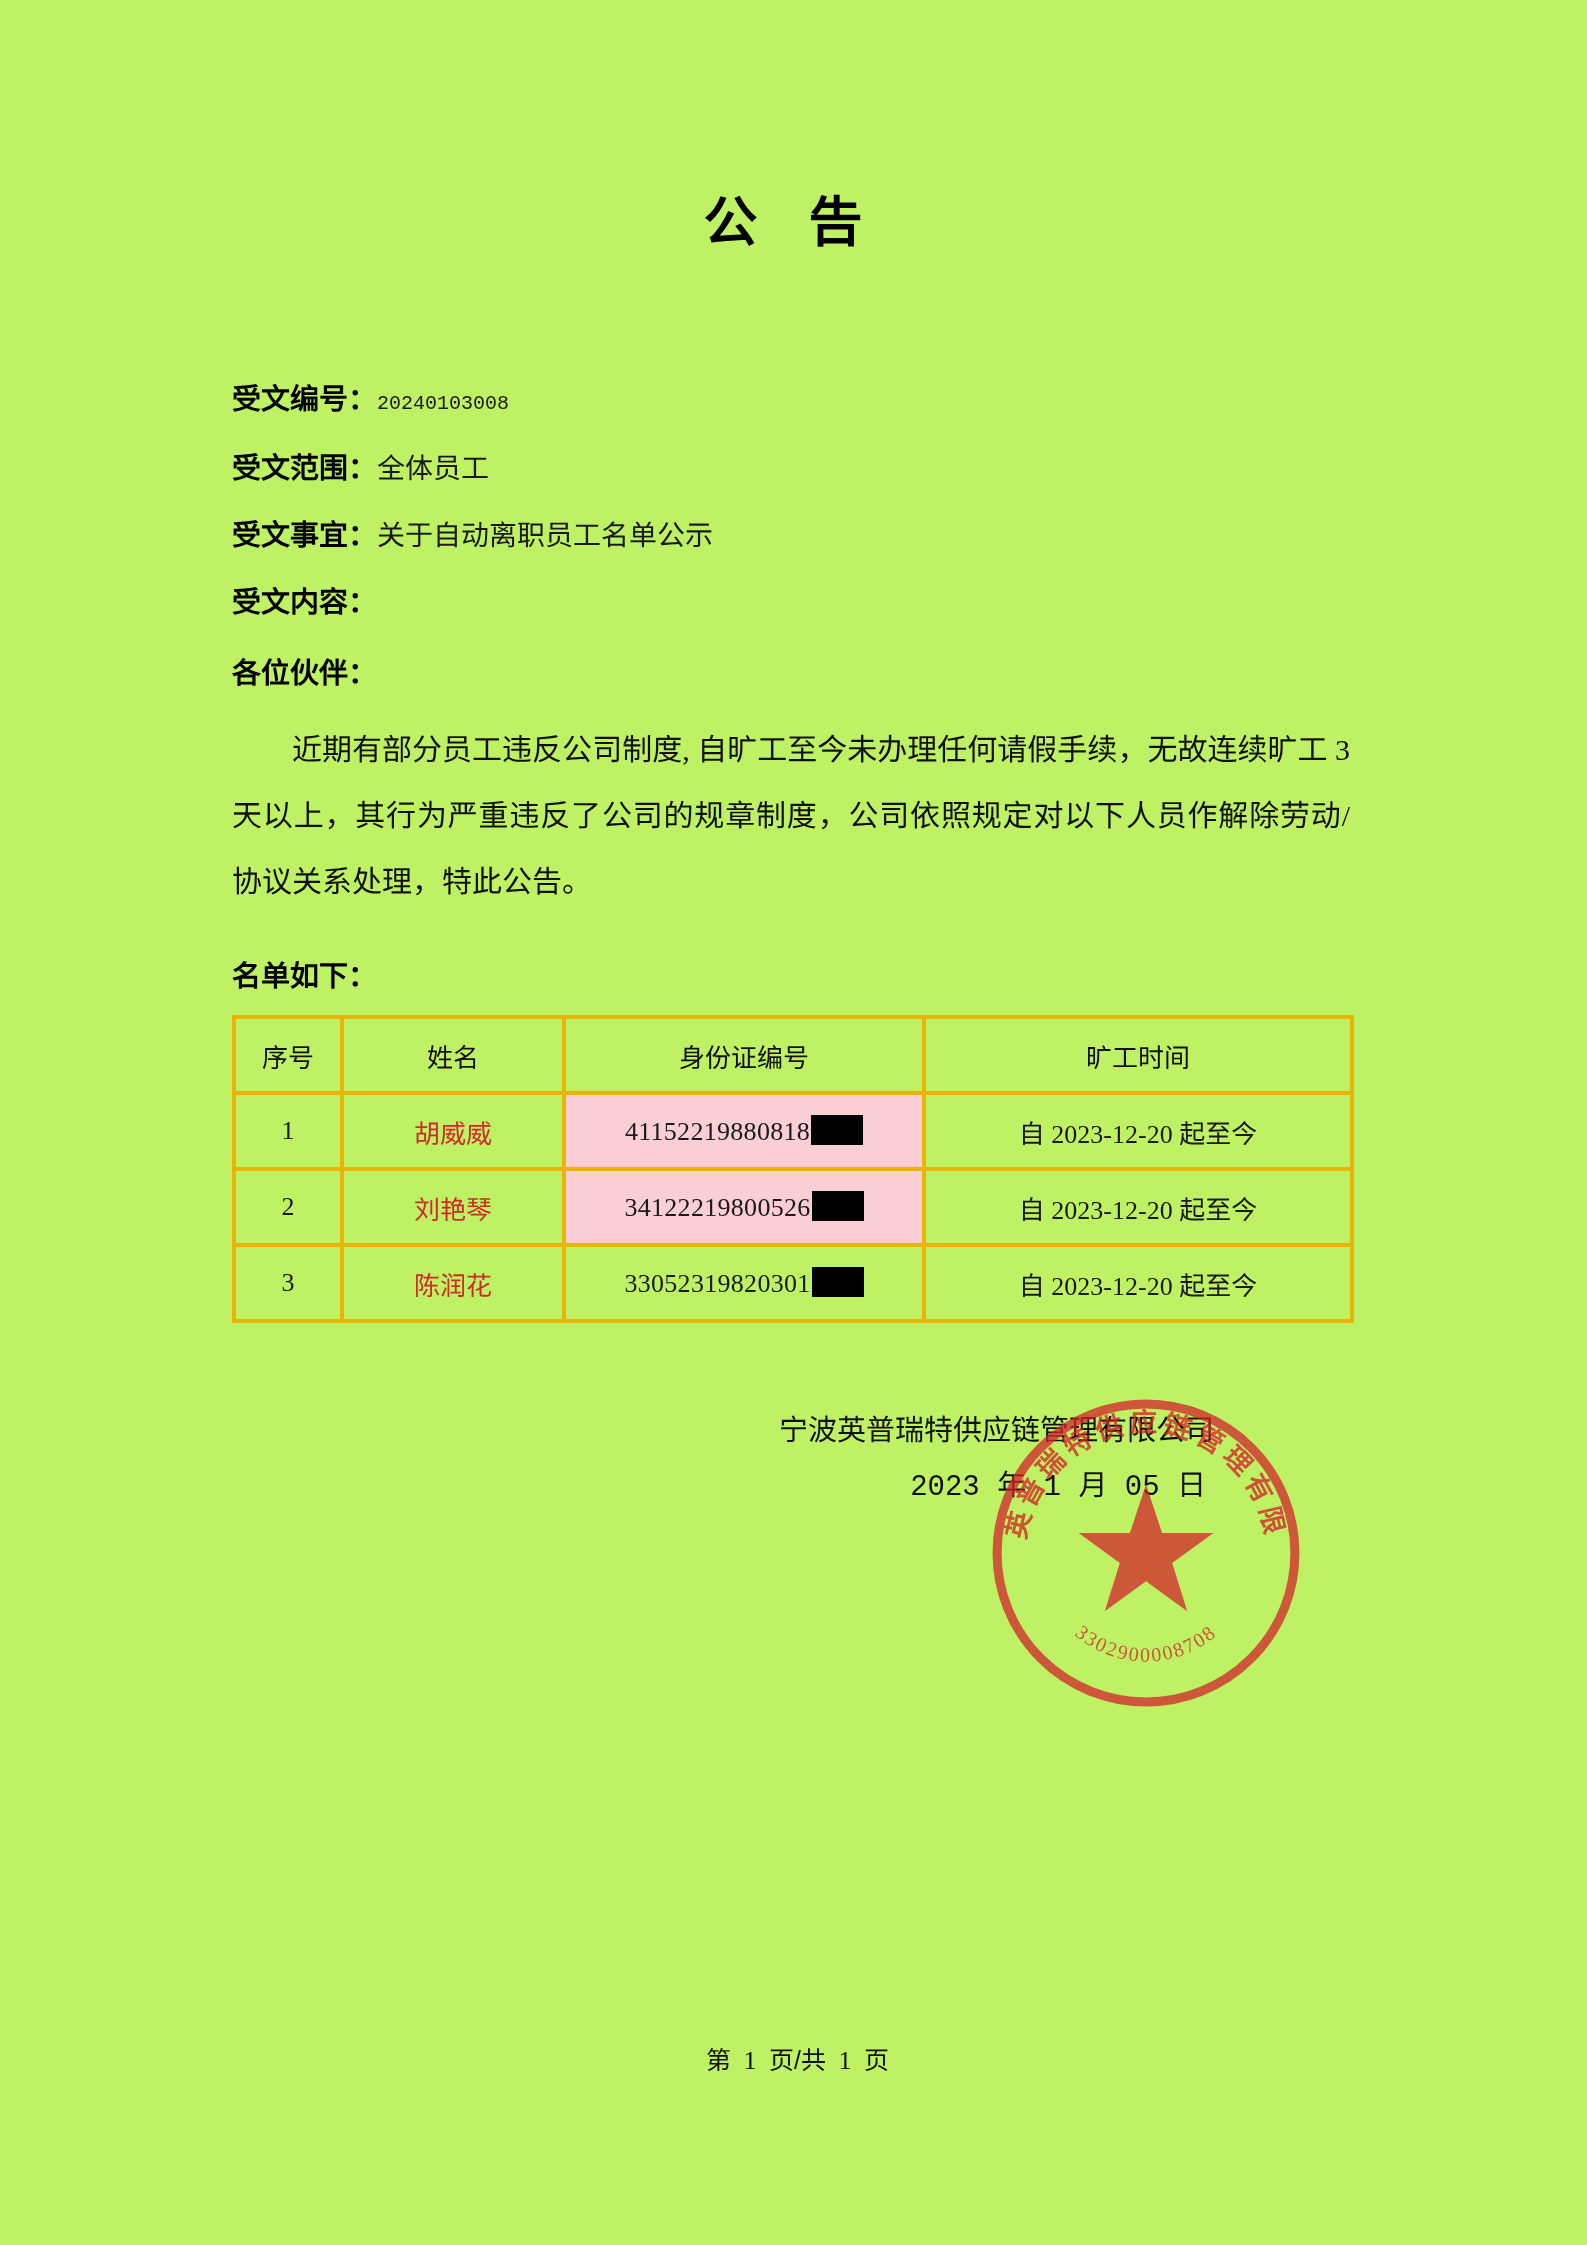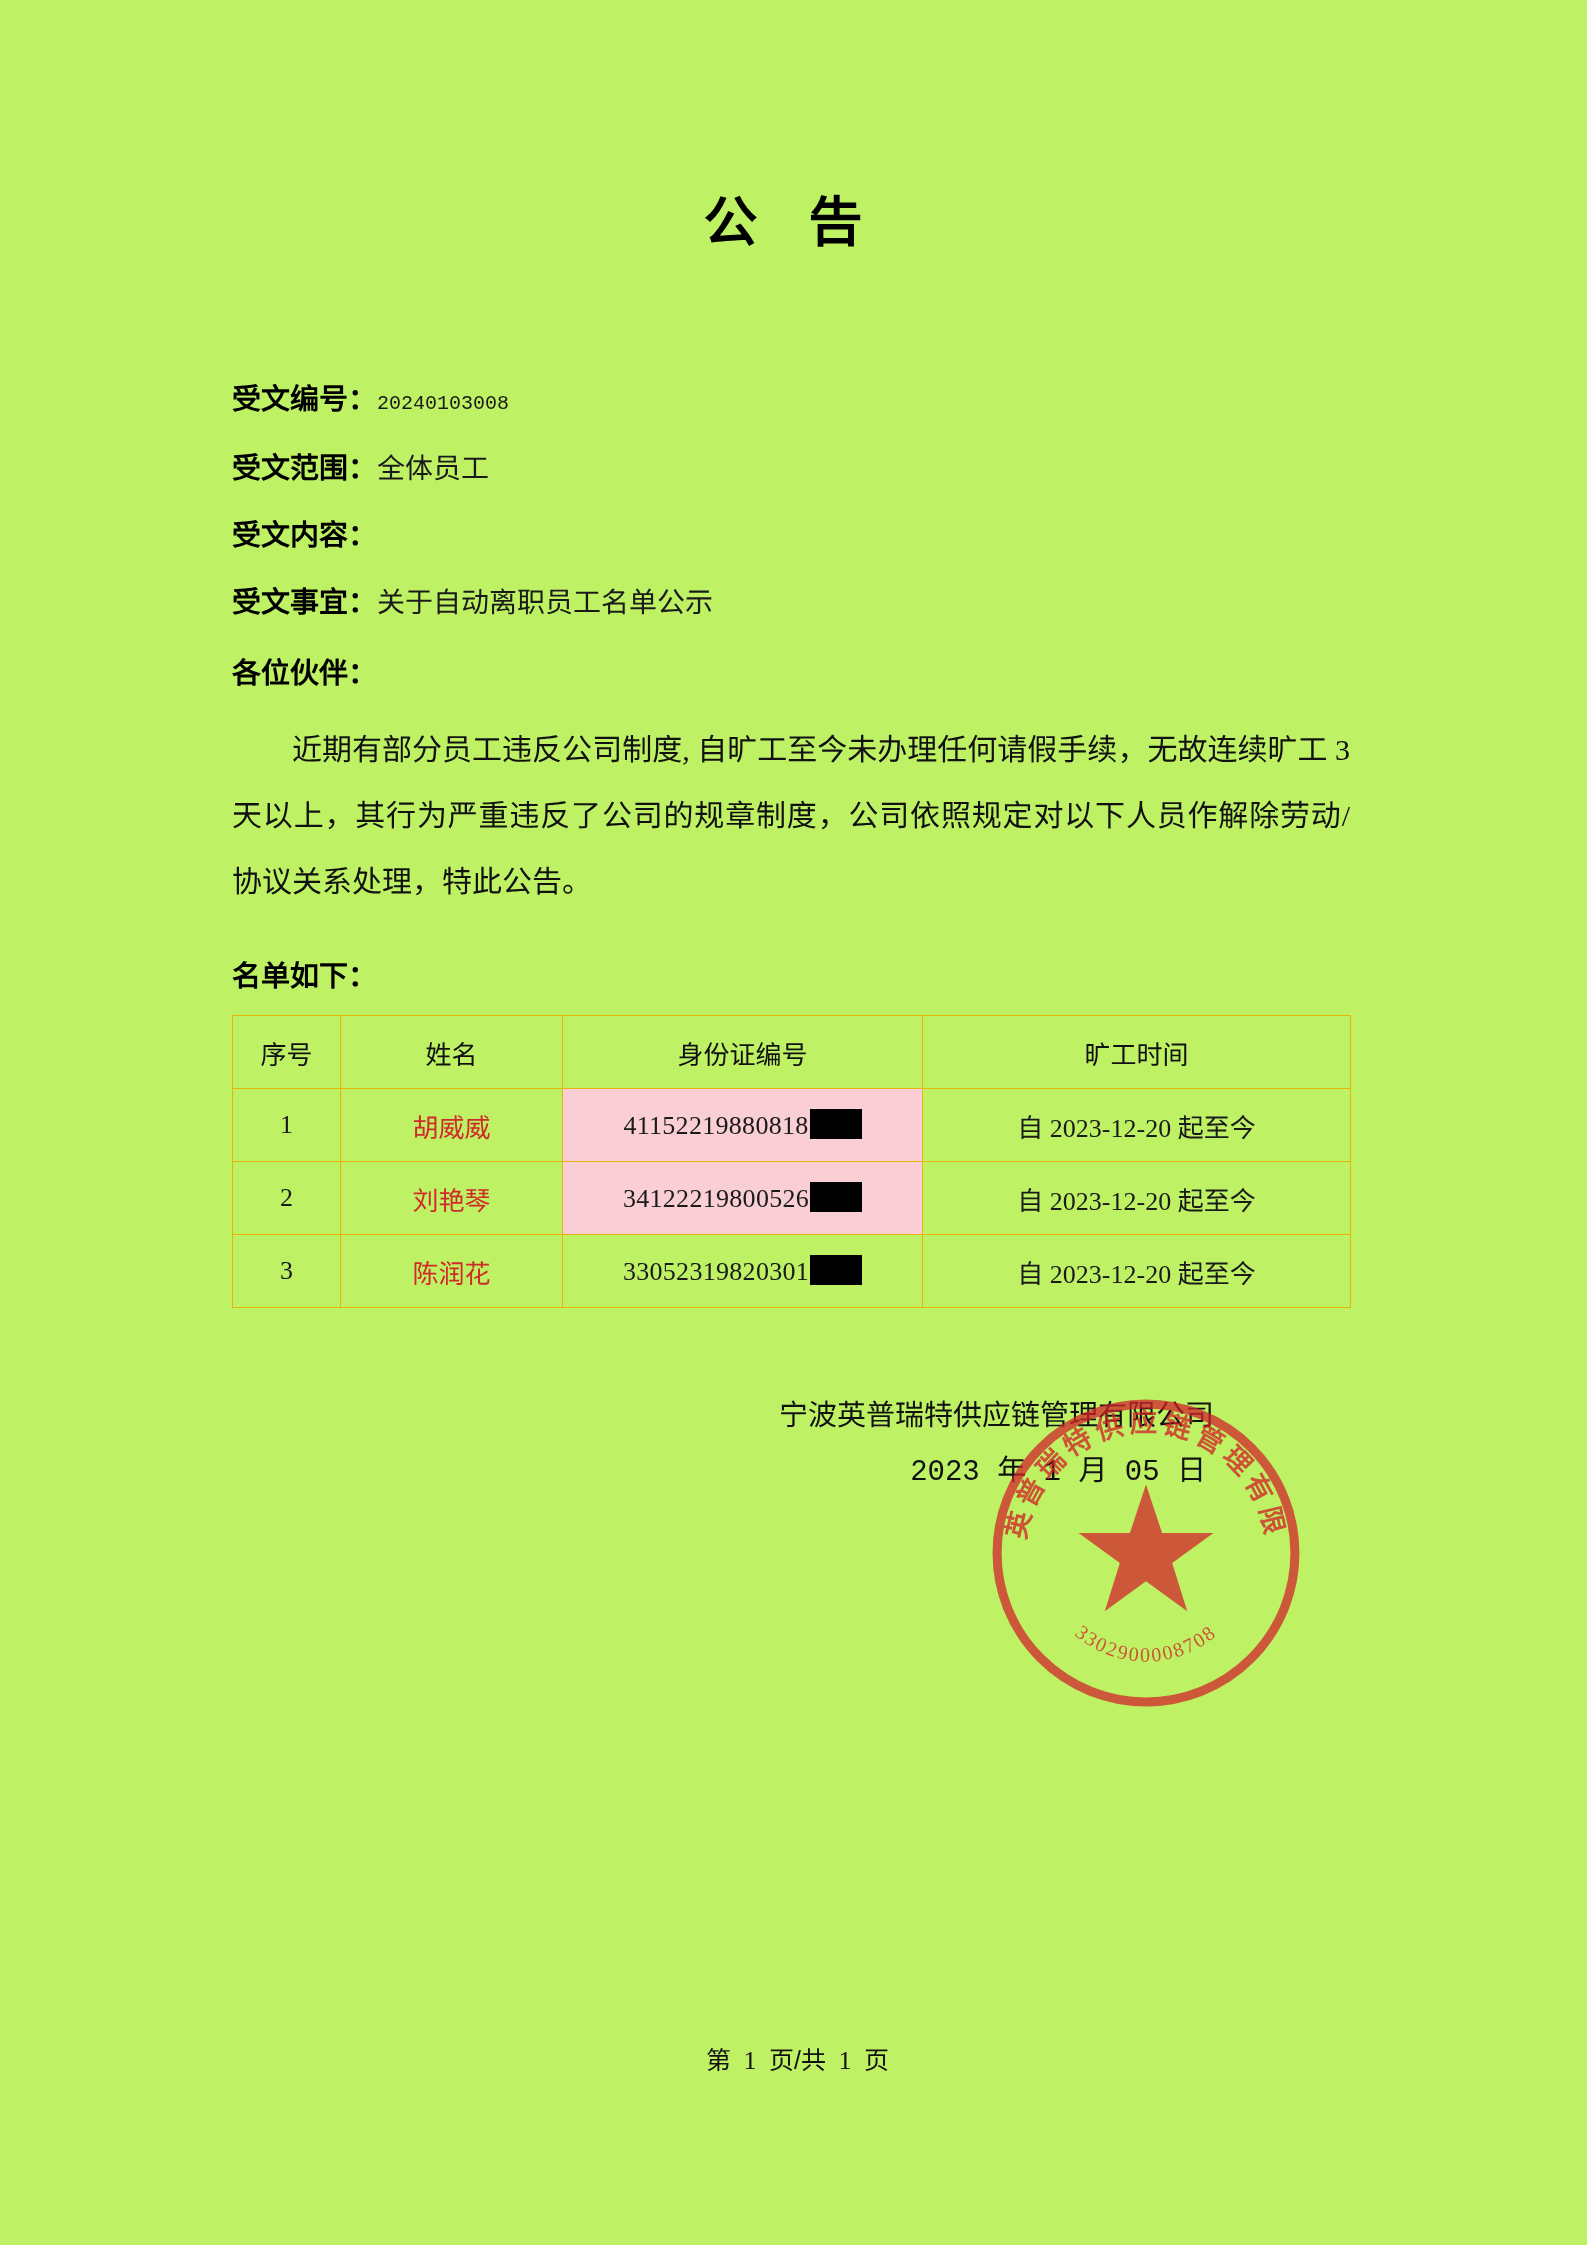--- a/index.html
+++ b/index.html
@@ -96,21 +96,21 @@
   }
 
   
   table.name-table {
     border-collapse: collapse;
     width: 1118px;
     margin-top: 8px;
     table-layout: fixed;
   }
   table.name-table td, table.name-table th {
-    border: 1px solid #eab308;
+    border: 4px solid #eab308;
     height: 72px;
     text-align: center;
     vertical-align: middle;
     font-size: 26px;
     font-weight: normal;
     padding: 0;
   }
   table.name-table thead th {
     font-family: "Liberation Sans", "DejaVu Sans", sans-serif;
     font-size: 26px;
@@ -211,24 +211,24 @@
     <h1 class="doc-title">公  告</h1>
 
     <div class="meta-block">
       <div class="meta-row">
         <span class="meta-label">受文编号：</span><span class="meta-value num">20240103008</span>
       </div>
       <div class="meta-row">
         <span class="meta-label">受文范围：</span><span class="meta-value">全体员工</span>
       </div>
       <div class="meta-row">
-        <span class="meta-label">受文内容：</span>
+        <span class="meta-label">受文事宜：</span><span class="meta-value">关于自动离职员工名单公示</span>
       </div>
       <div class="meta-row">
-        <span class="meta-label">受文事宜：</span><span class="meta-value">关于自动离职员工名单公示</span>
+        <span class="meta-label">受文内容：</span>
       </div>
     </div>
 
     <div class="greeting">各位伙伴：</div>
 
     <p class="body-para">近期有部分员工违反公司制度, 自旷工至今未办理任何请假手续，无故连续旷工 3 天以上，其行为严重违反了公司的规章制度，公司依照规定对以下人员作解除劳动/协议关系处理，特此公告。</p>
 
     <div class="list-label">名单如下：</div>
 
     <table class="name-table">

